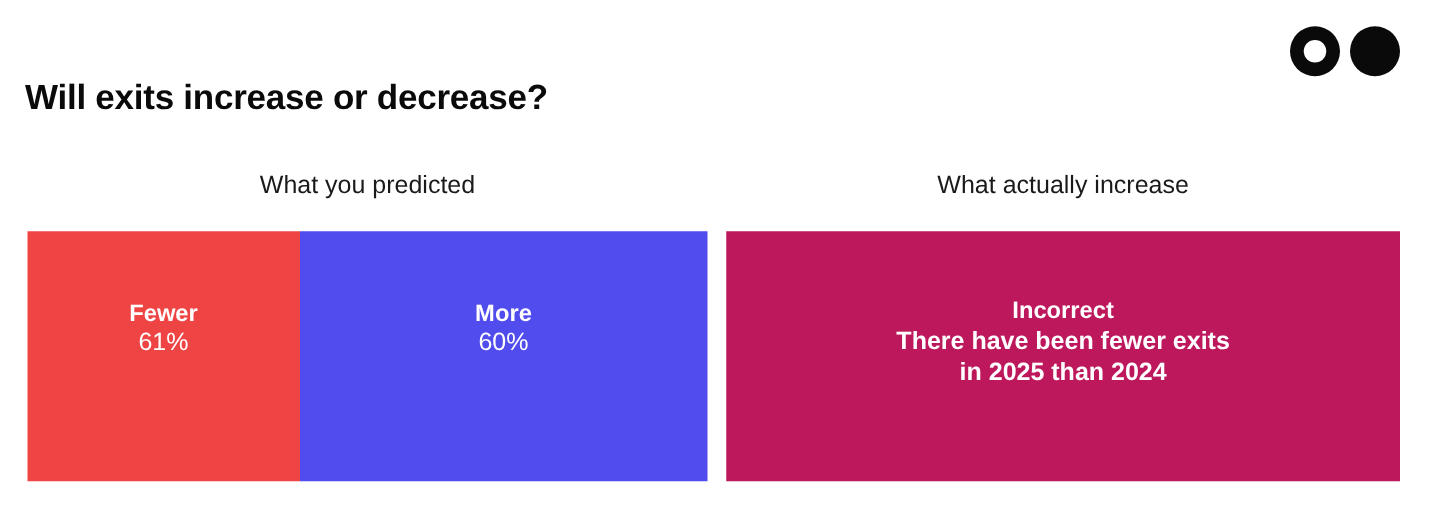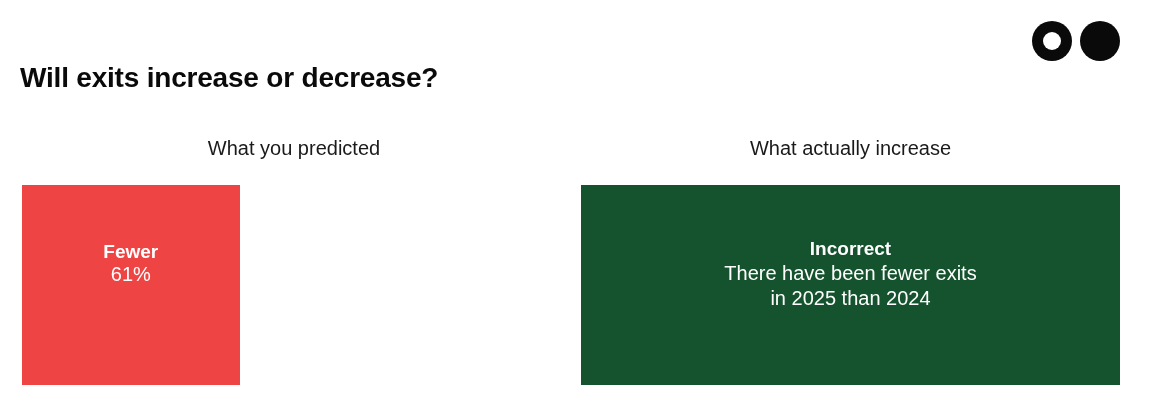--- a/index.html
+++ b/index.html
@@ -155,21 +155,21 @@
   }
   .result-verdict {
     display: block;
     font-size: 19px;
     font-weight: bold;
     color: #ffffff;
   }
   .result-detail {
     display: block;
     font-size: 20px;
-    font-weight: normal;
+    font-weight: bold;
     color: #ffffff;
     white-space: pre-line;
   }
 </style>
 </head>
 <body>
 
 <div class="header">
   <div class="page-title">Will exits increase or decrease?</div>
   <div class="logo">
@@ -182,26 +182,32 @@
 
   <div class="panel panel-predicted">
     <div class="panel-label">What you predicted</div>
     <div class="bar-row">
       <div class="bar-seg" id="seg-0" style="flex: 0 0 40%; background: #ef4444;">
         <span class="seg-inner">
           <span class="seg-name">Fewer</span>
           <span class="seg-value">61%</span>
         </span>
       </div>
+      <div class="bar-seg" id="seg-1" style="flex: 0 0 60%; background: rgb(80, 76, 237);">
+        <span class="seg-inner">
+          <span class="seg-name">More</span>
+          <span class="seg-value">60%</span>
+        </span>
+      </div>
     </div>
   </div>
 
   <div class="panel panel-actual">
     <div class="panel-label">What actually increase</div>
-    <div class="result-panel" id="result-panel" style="background: #14532d;">
+    <div class="result-panel" id="result-panel" style="background: #be185d;">
       <span class="result-inner">
         <span class="result-verdict">Incorrect</span>
         <span class="result-detail">There have been fewer exits
 in 2025 than 2024</span>
       </span>
     </div>
   </div>
 
 </div>
 

